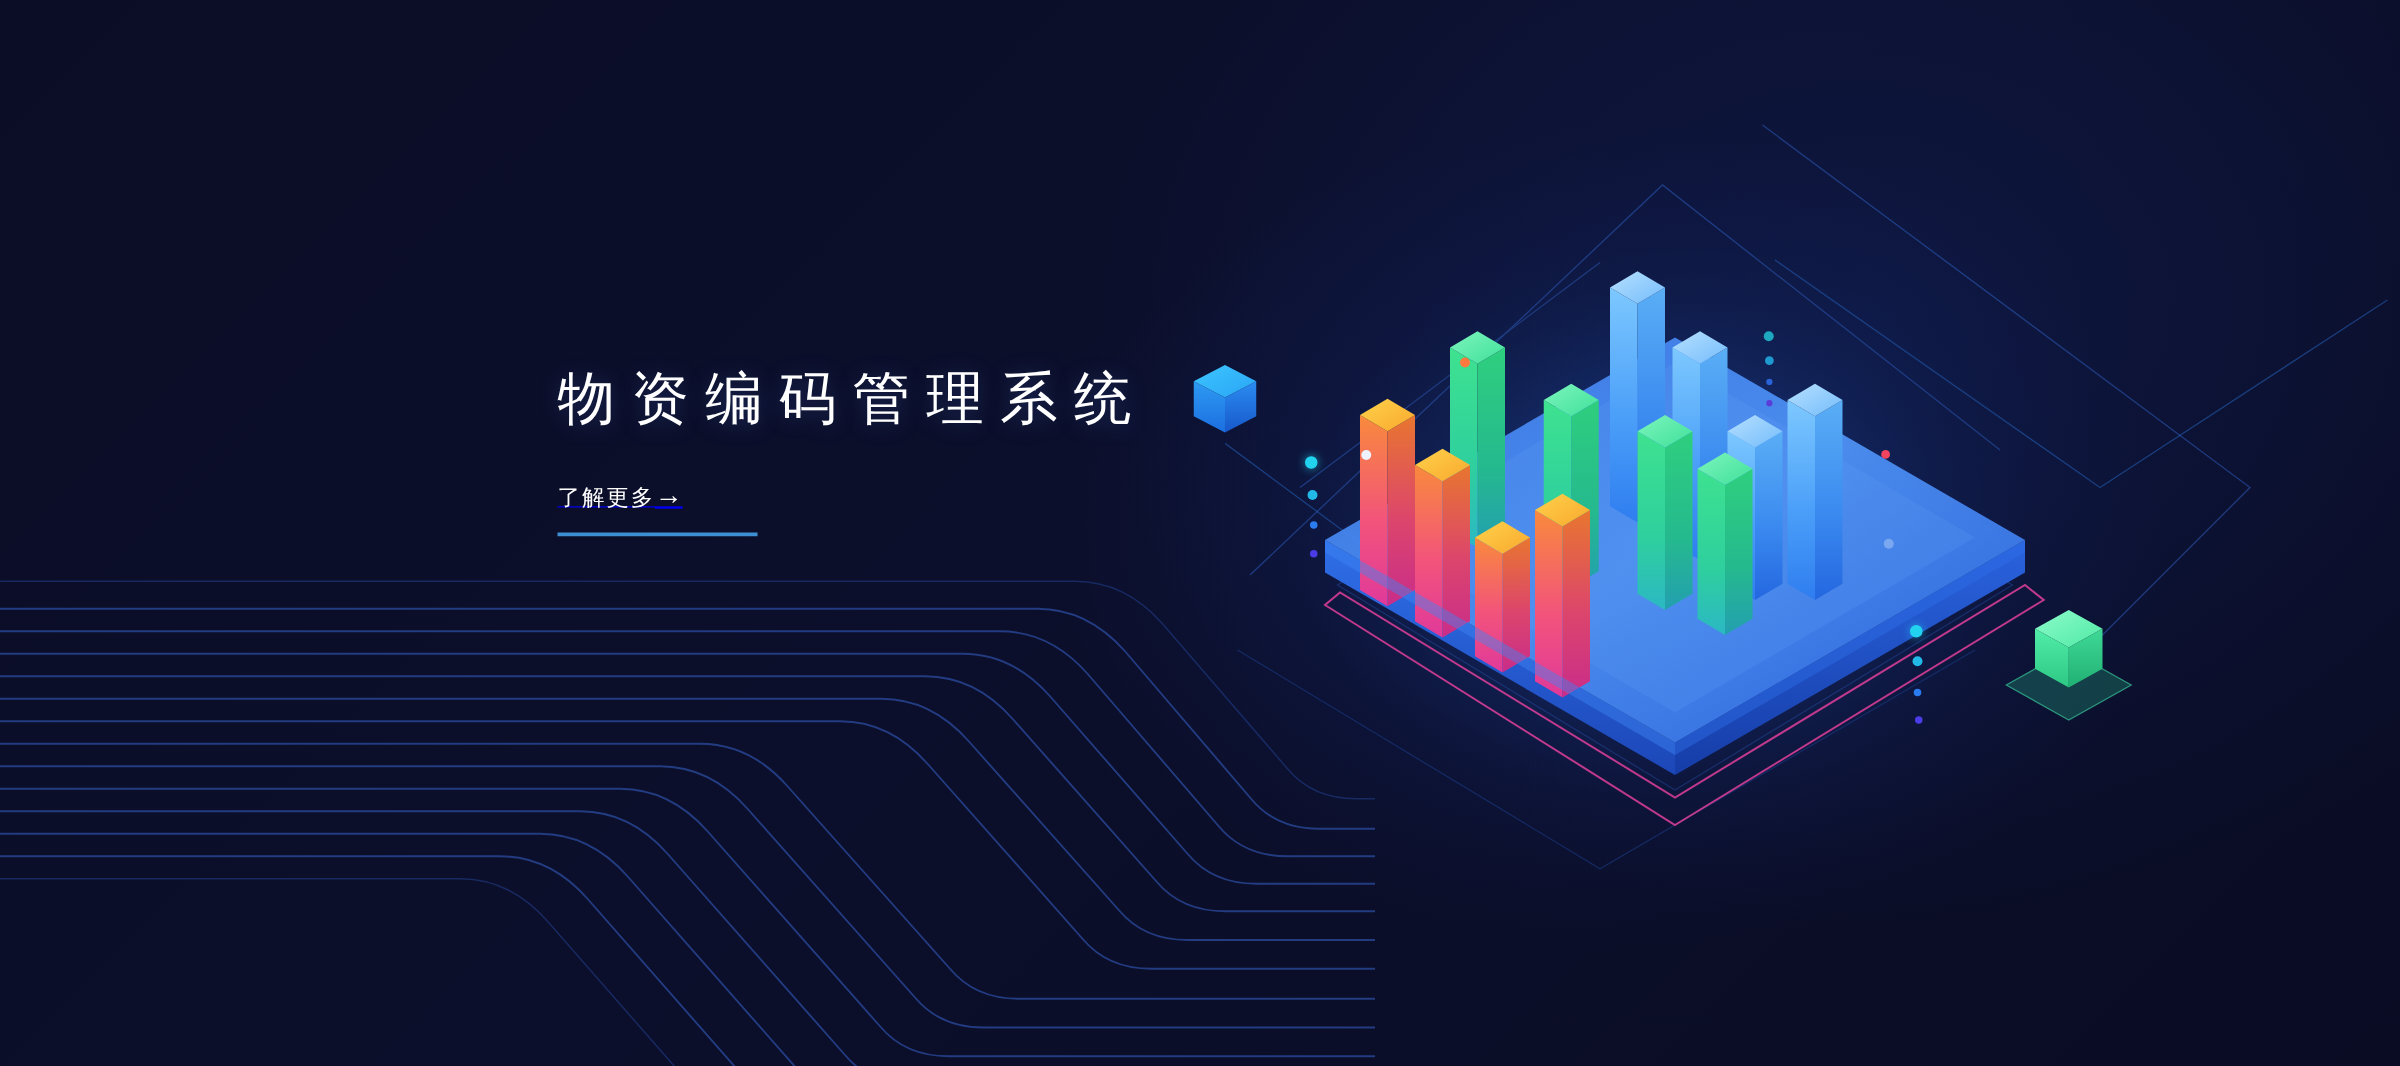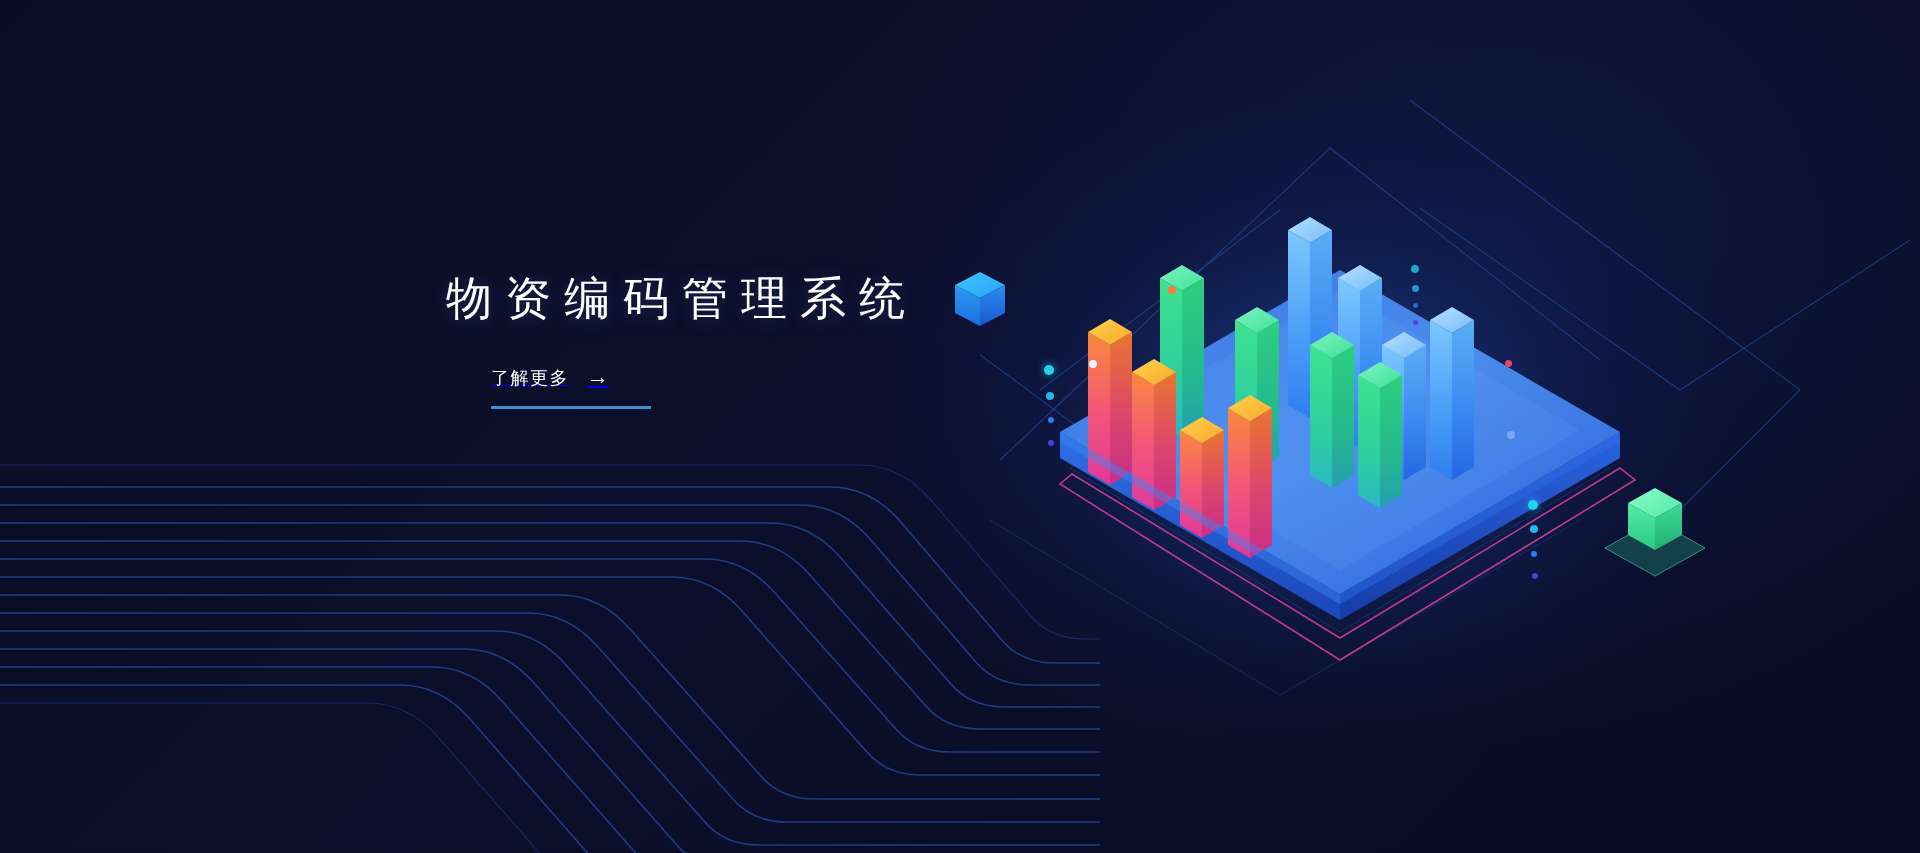--- a/index.html
+++ b/index.html
@@ -25,21 +25,21 @@
   
   .bg-layer { position: absolute; inset: 0; pointer-events: none; }
 
   .circuit-lines { position: absolute; left: 0; bottom: 0; width: 1100px; height: 400px; }
   .iso-wires { position: absolute; left: 980px; top: 90px; width: 940px; height: 620px; }
 
   
   .content {
     position: absolute;
     left: 446px;
-    top: 268px;
+    top: 288px;
     width: 560px;
   }
   .title-row { display: flex; align-items: center; gap: 34px; }
   .hero-title {
     font-size: 46px;
     font-weight: 400;
     letter-spacing: 13px;
     color: #ffffff;
     line-height: 1.1;
     white-space: nowrap;
@@ -51,28 +51,26 @@
     margin-top: 30px;
     font-size: 19px;
     letter-spacing: 1.2px;
     color: #ccd2e6;
     font-weight: 400;
     white-space: nowrap;
   }
 
   .cta {
     display: inline-flex;
-    align-items: center;
-    gap: 18px;
+    align-items: flex-start;
     margin-top: 38px;
     padding-bottom: 16px;
     border-bottom: 3px solid #3d8fd1;
     cursor: pointer;
     width: 160px;
-    margin-left: 45px;
   }
   .cta-label {
     font-size: 18px;
     letter-spacing: 1.5px;
     color: #ffffff;
     white-space: nowrap;
   }
   .cta-arrow {
     font-size: 22px;
     color: #ffffff;

